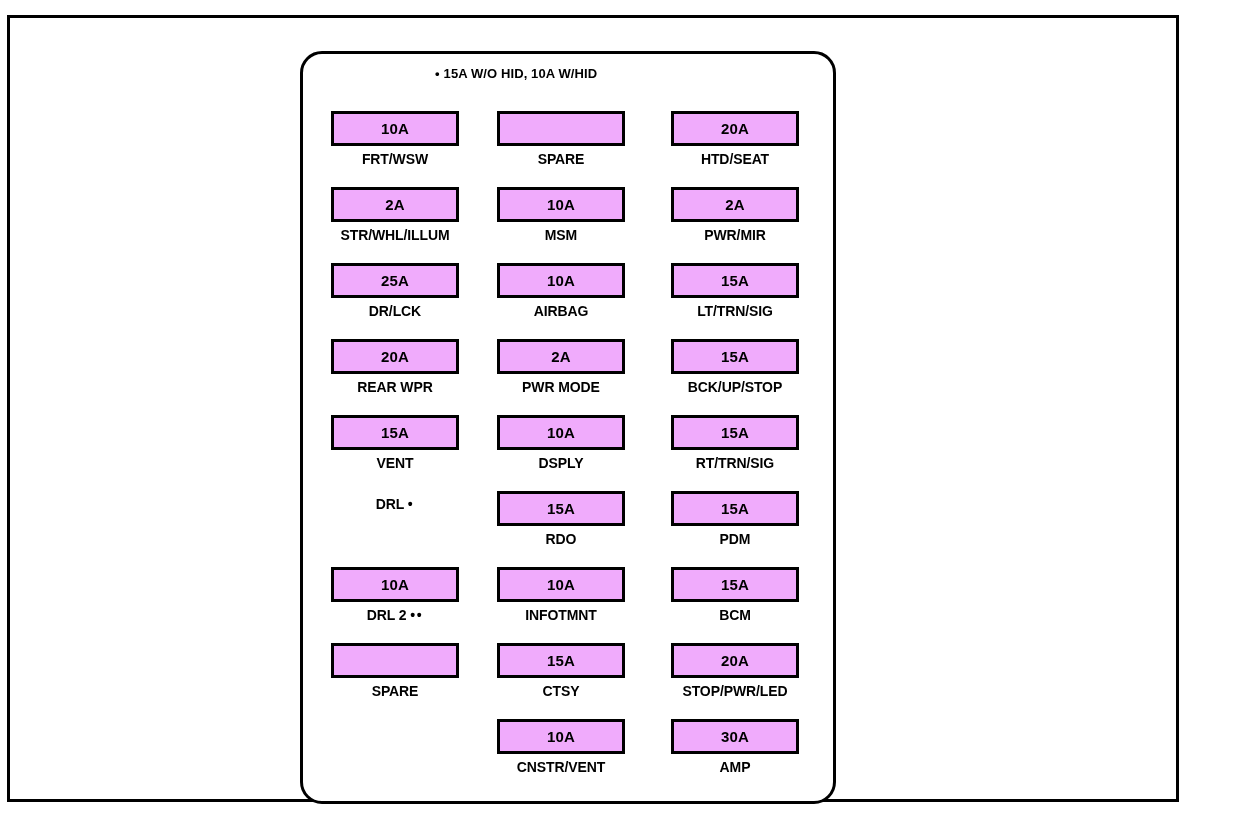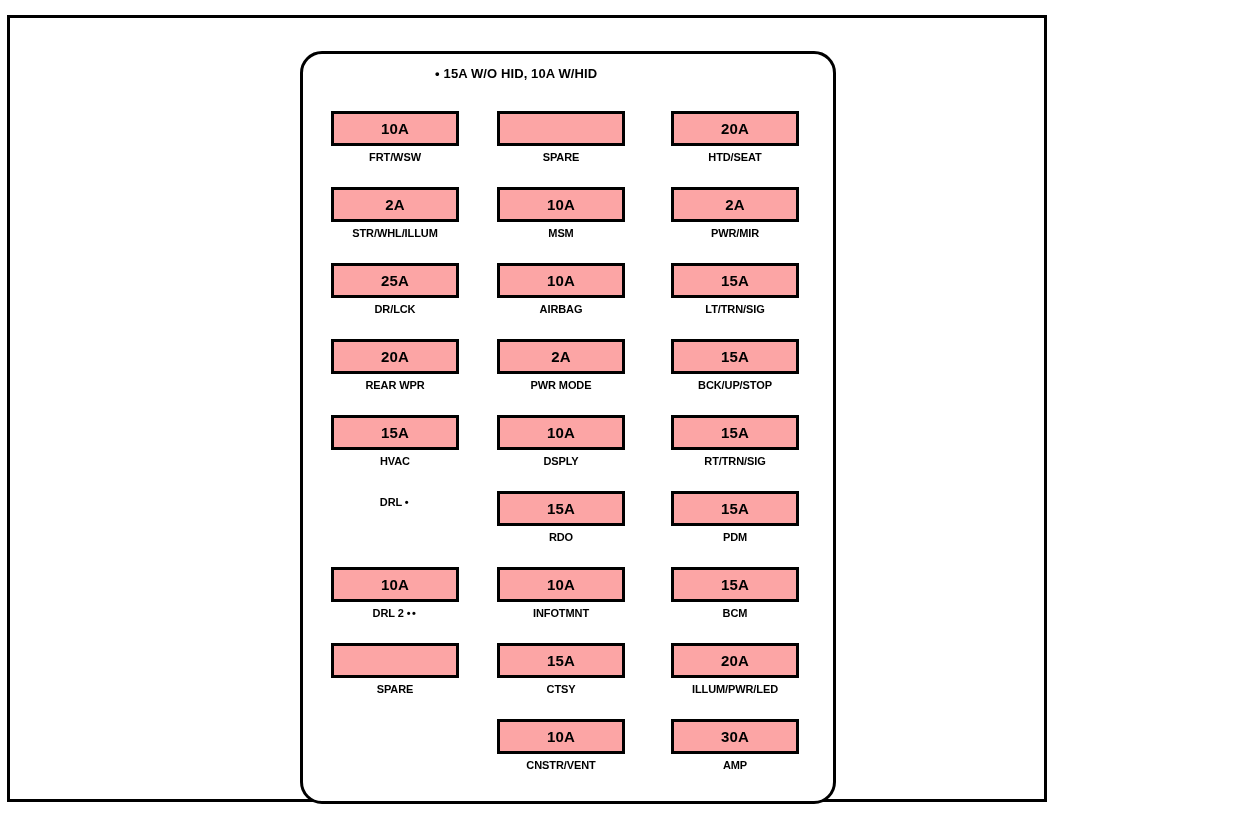--- a/index.html
+++ b/index.html
@@ -20,21 +20,21 @@
     height: 829px;
     background: #ffffff;
     overflow: hidden;
   }
 
   
   #outer-frame {
     position: absolute;
     left: 7px;
     top: 15px;
-    width: 1040px;
+    width: 1172px;
     height: 787px;
     border: 3px solid #000000;
     box-sizing: border-box;
     background: #ffffff;
   }
 
   
   #fuse-panel {
     position: absolute;
     left: 290px;
@@ -71,37 +71,37 @@
   
   .fuse-cell {
     position: absolute;
     width: 128px;
   }
   .fuse-box {
     width: 128px;
     height: 35px;
     border: 3px solid #000000;
     box-sizing: border-box;
-    background: #fca5a5;
+    background: #f0abfc;
     display: flex;
     align-items: center;
     justify-content: center;
   }
   .fuse-amp {
     font-size: 15px;
     font-weight: bold;
     color: #000000;
     line-height: 1;
     letter-spacing: 0.2px;
   }
   .fuse-label {
     margin-top: 6px;
     width: 128px;
     text-align: center;
-    font-size: 11px;
+    font-size: 14px;
     font-weight: bold;
     color: #000000;
     line-height: 1.05;
     white-space: nowrap;
     letter-spacing: -0.1px;
   }
   .label-dots {
     letter-spacing: 1.5px;
   }
 </style>
@@ -188,21 +188,21 @@
           <div class="fuse-cell" style="left: 368px; top: 285px;">
             <div class="fuse-box">
               <span class="fuse-amp">15A</span>
             </div>
             <div class="fuse-label"><span>BCK/UP/STOP</span></div>
           </div>
           <div class="fuse-cell" style="left: 28px; top: 361px;">
             <div class="fuse-box">
               <span class="fuse-amp">15A</span>
             </div>
-            <div class="fuse-label"><span>HVAC</span></div>
+            <div class="fuse-label"><span>VENT</span></div>
           </div>
           <div class="fuse-cell" style="left: 194px; top: 361px;">
             <div class="fuse-box">
               <span class="fuse-amp">10A</span>
             </div>
             <div class="fuse-label"><span>DSPLY</span></div>
           </div>
           <div class="fuse-cell" style="left: 368px; top: 361px;">
             <div class="fuse-box">
               <span class="fuse-amp">15A</span>
@@ -251,21 +251,21 @@
           <div class="fuse-cell" style="left: 194px; top: 589px;">
             <div class="fuse-box">
               <span class="fuse-amp">15A</span>
             </div>
             <div class="fuse-label"><span>CTSY</span></div>
           </div>
           <div class="fuse-cell" style="left: 368px; top: 589px;">
             <div class="fuse-box">
               <span class="fuse-amp">20A</span>
             </div>
-            <div class="fuse-label"><span>ILLUM/PWR/LED</span></div>
+            <div class="fuse-label"><span>STOP/PWR/LED</span></div>
           </div>
           <div class="fuse-cell" style="left: 194px; top: 665px;">
             <div class="fuse-box">
               <span class="fuse-amp">10A</span>
             </div>
             <div class="fuse-label"><span>CNSTR/VENT</span></div>
           </div>
           <div class="fuse-cell" style="left: 368px; top: 665px;">
             <div class="fuse-box">
               <span class="fuse-amp">30A</span>

